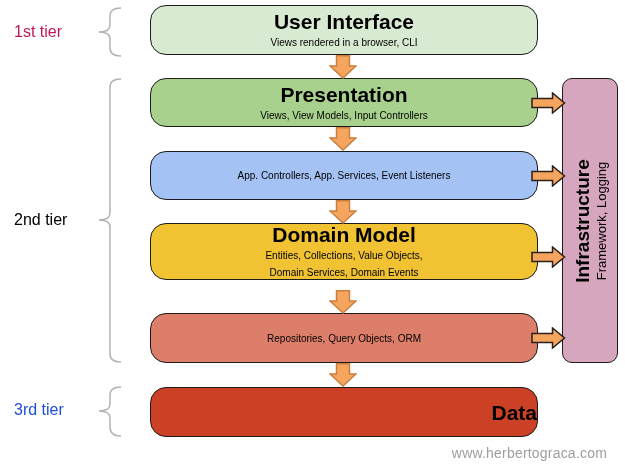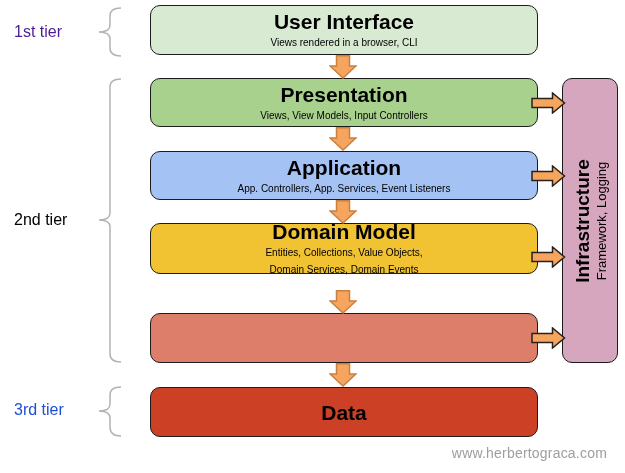--- a/index.html
+++ b/index.html
@@ -3,32 +3,32 @@
 <meta charset="utf-8">
 <style>
   html,body{margin:0;padding:0;background:#fff;}
   #stage{
     position:relative;width:625px;height:473px;overflow:hidden;
     background:#fff;font-family:"Liberation Sans",sans-serif;
   }
   
   .box{
     position:absolute;left:150px;width:388px;box-sizing:border-box;
-    border:1.5px solid #1c1c1c;border-radius:10px;
+    border:1.5px solid #1c1c1c;border-radius:16px;
     display:flex;flex-direction:column;justify-content:center;align-items:center;
     text-align:center;
   }
   .box-title{font-size:21px;font-weight:bold;color:#000;line-height:25px;}
   .box-sub{font-size:10px;color:#000;line-height:17px;white-space:pre-line;}
   .layer-0{top:5px;height:50px;}
   .layer-1{top:78px;height:49px;}
   .layer-2{top:151px;height:49px;}
-  .layer-3{top:223px;height:51px;}
+  .layer-3{top:223px;height:57px;}
   .layer-4{top:313px;height:50px;}
-  .layer-5{top:387px;height:50px;}
+  .layer-5{top:387px;height:50px;align-items:flex-end;}
   
   .infra{
     position:absolute;left:562px;top:78px;width:56px;height:285px;box-sizing:border-box;
     border:1.5px solid #1c1c1c;border-radius:10px;
   }
   .infra-rot{
     position:absolute;left:50%;top:50%;
     transform:translate(-50%,-50%) rotate(-90deg);
     white-space:nowrap;text-align:center;
   }
@@ -51,46 +51,46 @@
 <body>
 
 <div id="stage">
 
   <svg id="braces" width="625" height="473" viewBox="0 0 625 473">
     <path d="M121,8 C113,8 110,10.5 110,16 L110,25 C110,29.5 107,32 99,32 C107,32 110,34.5 110,39 L110,48 C110,53.5 113,56 121,56" fill="none" stroke-width="1.5" style="stroke: rgb(179, 179, 179);"></path>
     <path d="M121,79 C113,79 110,81.5 110,87 L110,213 C110,217.5 107,220 99,220 C107,220 110,222.5 110,227 L110,354 C110,359.5 113,362 121,362" fill="none" stroke-width="1.5" style="stroke: rgb(179, 179, 179);"></path>
     <path d="M121,387 C113,387 110,389.5 110,395 L110,404 C110,408.5 107,411 99,411 C107,411 110,413.5 110,418 L110,427 C110,432.5 113,436 121,436" fill="none" stroke-width="1.5" style="stroke: rgb(179, 179, 179);"></path>
   </svg>
 
-  <div class="tier-label tier-0" style="color: #4c1d95;">1st tier</div>
+  <div class="tier-label tier-0" style="color: #be185d;">1st tier</div>
   <div class="tier-label tier-1" style="color: #000000;">2nd tier</div>
   <div class="tier-label tier-2" style="color: #1d4ed8;">3rd tier</div>
 
   <div class="box layer-0" style="background-color: rgb(217, 234, 211); border-color: rgb(28, 28, 28);">
     <div class="box-title">User Interface</div>
     <div class="box-sub">Views rendered in a browser, CLI</div>
   </div>
 
   <div class="box layer-1" style="background-color: rgb(169, 209, 142); border-color: rgb(28, 28, 28);">
     <div class="box-title">Presentation</div>
     <div class="box-sub">Views, View Models, Input Controllers</div>
   </div>
 
   <div class="box layer-2" style="background-color: rgb(164, 194, 244); border-color: rgb(28, 28, 28);">
-    <div class="box-title">Application</div>
     <div class="box-sub">App. Controllers, App. Services, Event Listeners</div>
   </div>
 
   <div class="box layer-3" style="background-color: rgb(241, 194, 50); border-color: rgb(28, 28, 28);">
     <div class="box-title">Domain Model</div>
     <div class="box-sub">Entities, Collections, Value Objects,
 Domain Services, Domain Events</div>
   </div>
 
   <div class="box layer-4" style="background-color: rgb(221, 126, 107); border-color: rgb(28, 28, 28);">
+    <div class="box-sub">Repositories, Query Objects, ORM</div>
   </div>
 
   <div class="box layer-5" style="background-color: rgb(204, 65, 37); border-color: rgb(28, 28, 28);">
     <div class="box-title">Data</div>
   </div>
 
   <div class="infra" style="background-color: rgb(213, 166, 189); border-color: rgb(28, 28, 28);">
     <div class="infra-rot">
       <div class="infra-title">Infrastructure</div>
       <div class="infra-sub">Framework, Logging</div>

